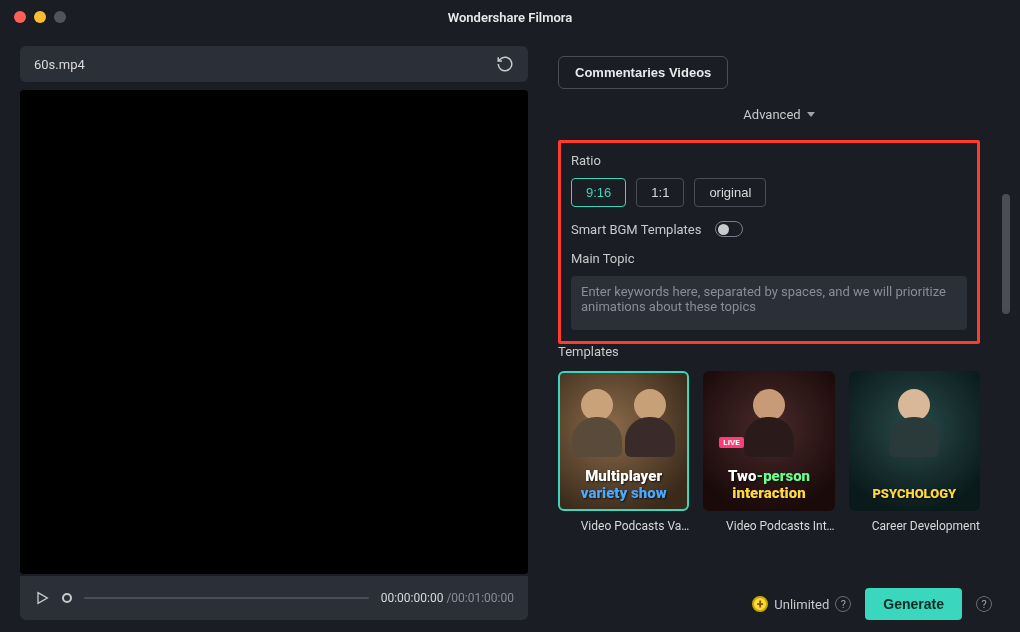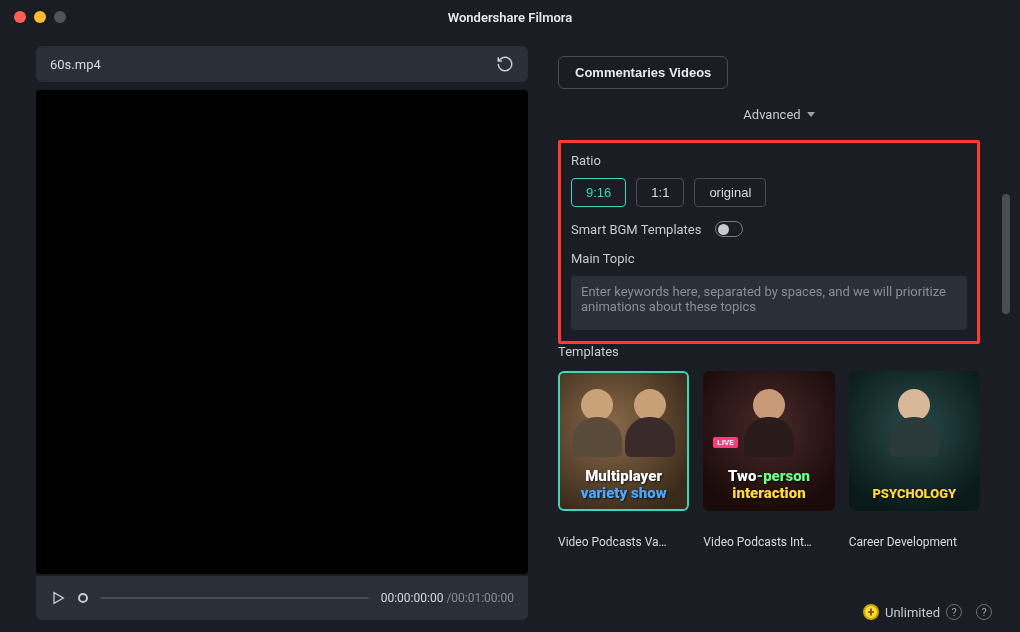--- a/index.html
+++ b/index.html
@@ -26,21 +26,21 @@
     position: absolute;
     left: 50%;
     transform: translateX(-50%);
     font-weight: 600;
     color: #e8e9ea;
     font-size: 13px;
   }
   .main { display: flex; height: 598px; }
   .left {
     width: 540px;
-    padding: 12px 12px 12px 36px;
+    padding: 12px 12px 12px 20px;
     display: flex;
     flex-direction: column;
   }
   .file-bar {
     background: #2b2f38;
     border-radius: 6px;
     height: 36px;
     display: flex;
     align-items: center;
     justify-content: space-between;
@@ -184,39 +184,40 @@
     flex-direction: column;
     justify-content: flex-end;
     padding: 10px 8px;
     position: relative;
     overflow: hidden;
   }
   .tpl.selected .tpl-thumb { outline: 2px solid #3ad6bd; outline-offset: -2px; }
   .tpl-title {
     font-size: 12px;
     color: #d8d9da;
-    margin-top: 24px;
+    margin-top: 8px;
     white-space: nowrap;
     overflow: hidden;
     text-overflow: ellipsis;
+    text-align: right;
   }
   .tpl-text-line {
     font-weight: 900;
     font-size: 15px;
     text-align: center;
     line-height: 1.1;
     text-shadow: 1px 1px 2px rgba(0,0,0,0.7);
   }
   .thumb1 { background: radial-gradient(circle at 40% 40%, #8a6a4a 0%, #3a2a1a 80%); }
   .thumb1 .l1 { color: #fff; }
   .thumb1 .l2 { color: #fff; }
   .thumb1 .l2 b { color: #4aa8ff; }
   .thumb2 { background: radial-gradient(circle at 50% 40%, #4a2a2a 0%, #1a0a0a 80%); }
   .thumb2 .badge {
-    position: absolute; top: 66px; left: 10px;
+    position: absolute; top: 66px; left: 16px;
     background: #ff3b7a; color: #fff;
     font-size: 8px; padding: 1px 4px; border-radius: 2px;
     font-weight: 700;
   }
   .thumb2 .l1 { color: #fff; }
   .thumb2 .l1 b { color: #6aff8a; }
   .thumb2 .l2 { color: #ffd83d; }
   .thumb3 { background: radial-gradient(circle at 50% 40%, #2a4a4a 0%, #0a1a1a 80%); }
   .thumb3 .l1 { color: #8aff6a; font-size: 13px; }
   .thumb3 .l1 b { color: #ffd83d; }
@@ -385,16 +386,17 @@
     </div>
 
     <div class="right-scrollbar"></div>
 
     <div class="footer">
       <div class="unlimited">
         <div class="coin">+</div>
         <span>Unlimited</span>
         <div class="qmark">?</div>
       </div>
+      <button class="generate">Generate</button>
       <div class="qmark">?</div>
     </div>
   </div>
 </div>
 
 </body></html>

